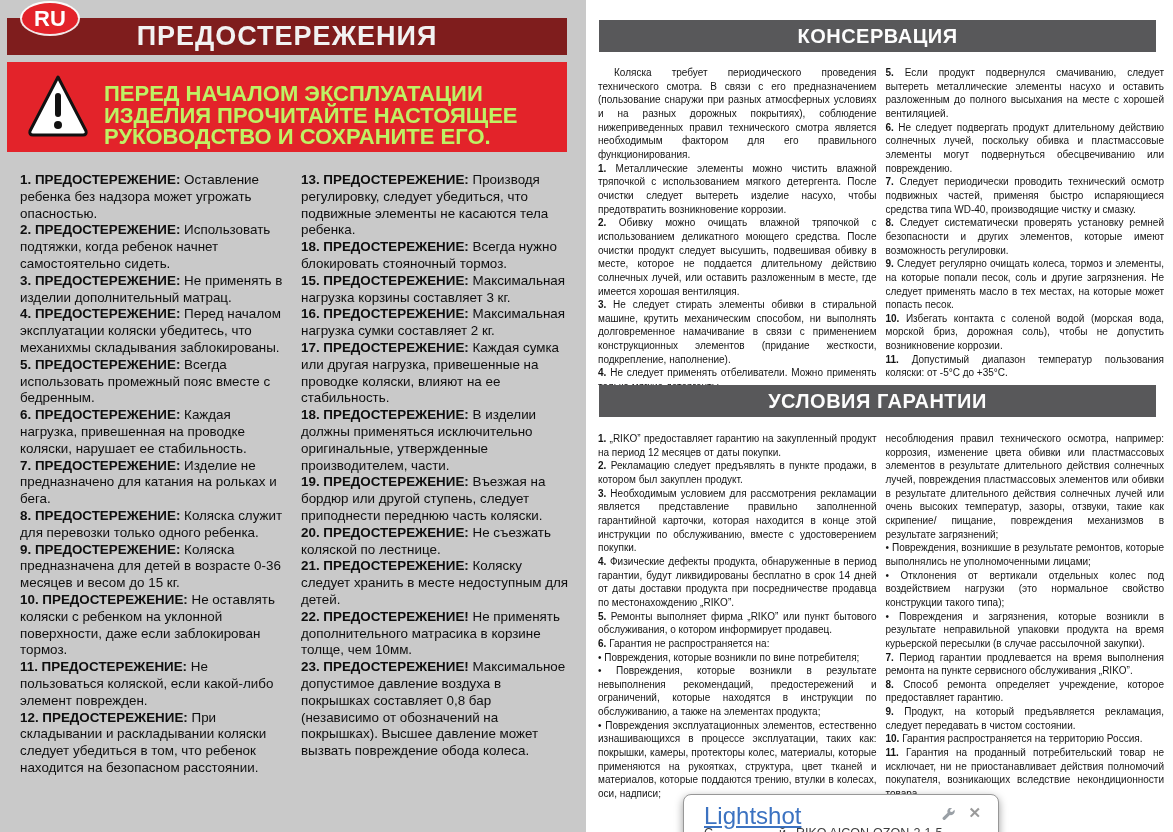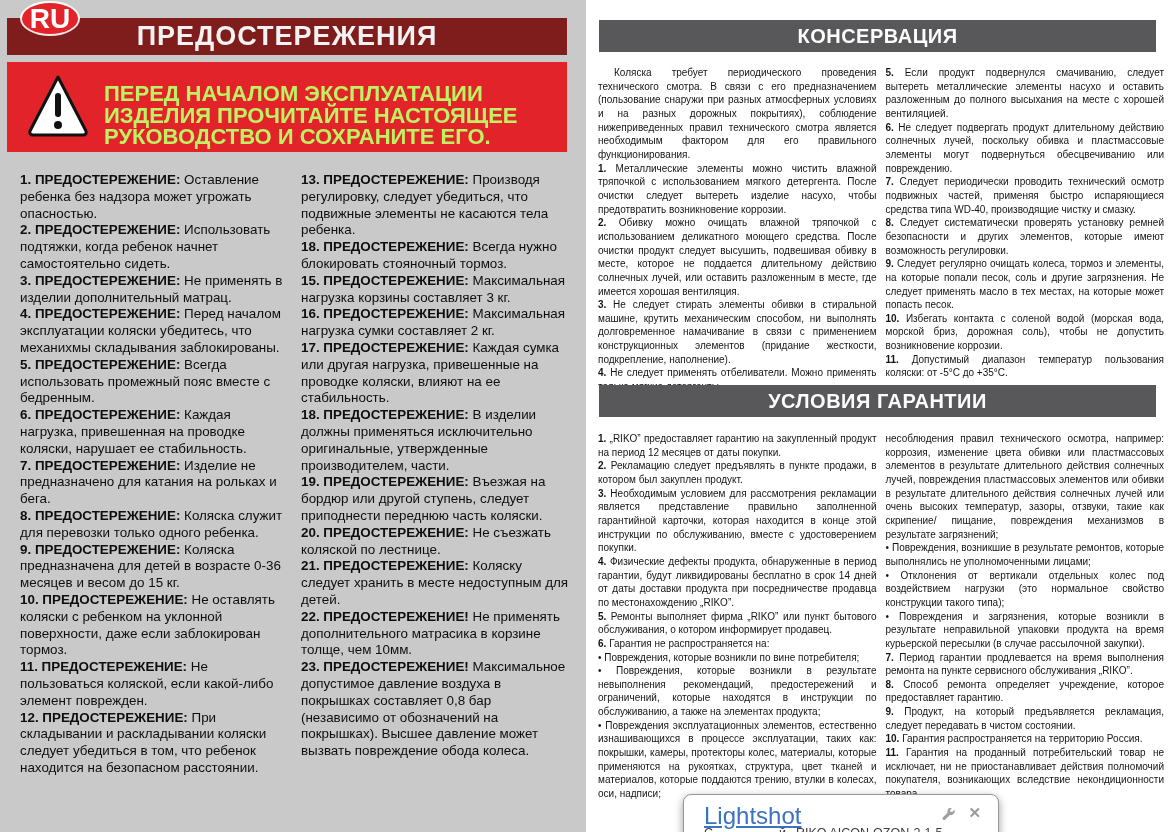--- a/index.html
+++ b/index.html
@@ -6,21 +6,21 @@
   body{
     width:1173px;height:832px;overflow:hidden;position:relative;
     font-family:"Liberation Sans", sans-serif;background:#ffffff;
   }
   
   .left-panel{position:absolute;left:0;top:0;width:586px;height:832px;background:#c9c9c9;}
   .left-band{position:absolute;left:7px;top:18px;width:560px;height:37px;background:#7f1d1d;
     display:flex;align-items:center;justify-content:center;}
   .left-title{color:#f2f2f2;font-weight:bold;font-size:27px;letter-spacing:1px;}
   .ru-badge{position:absolute;left:22px;top:3px;width:56px;height:31px;background:#e3232a;
-    border-radius:50%;color:#fff;font-weight:bold;font-size:28px;display:flex;align-items:center;
+    border-radius:50%;color:#fff;font-weight:bold;font-size:22px;display:flex;align-items:center;
     justify-content:center;box-shadow:0 0 0 2px rgba(255,255,255,.9);}
   .alert-box{position:absolute;left:7px;top:62px;width:560px;height:90px;background:#e3232a;}
   .alert-tri{position:absolute;left:20px;top:11px;}
   .alert-text{position:absolute;left:97px;top:21px;width:455px;color:#bef264;font-weight:bold;
     font-size:22px;line-height:21.5px;}
   .warn-cols{position:absolute;left:20px;top:172px;width:552px;display:flex;gap:10px;}
   .warn-col{width:271px;}
   p.warn{margin:0;font-size:13.4px;line-height:16.8px;color:#0e0e0e;}
   p.warn b{font-weight:bold;}
   

